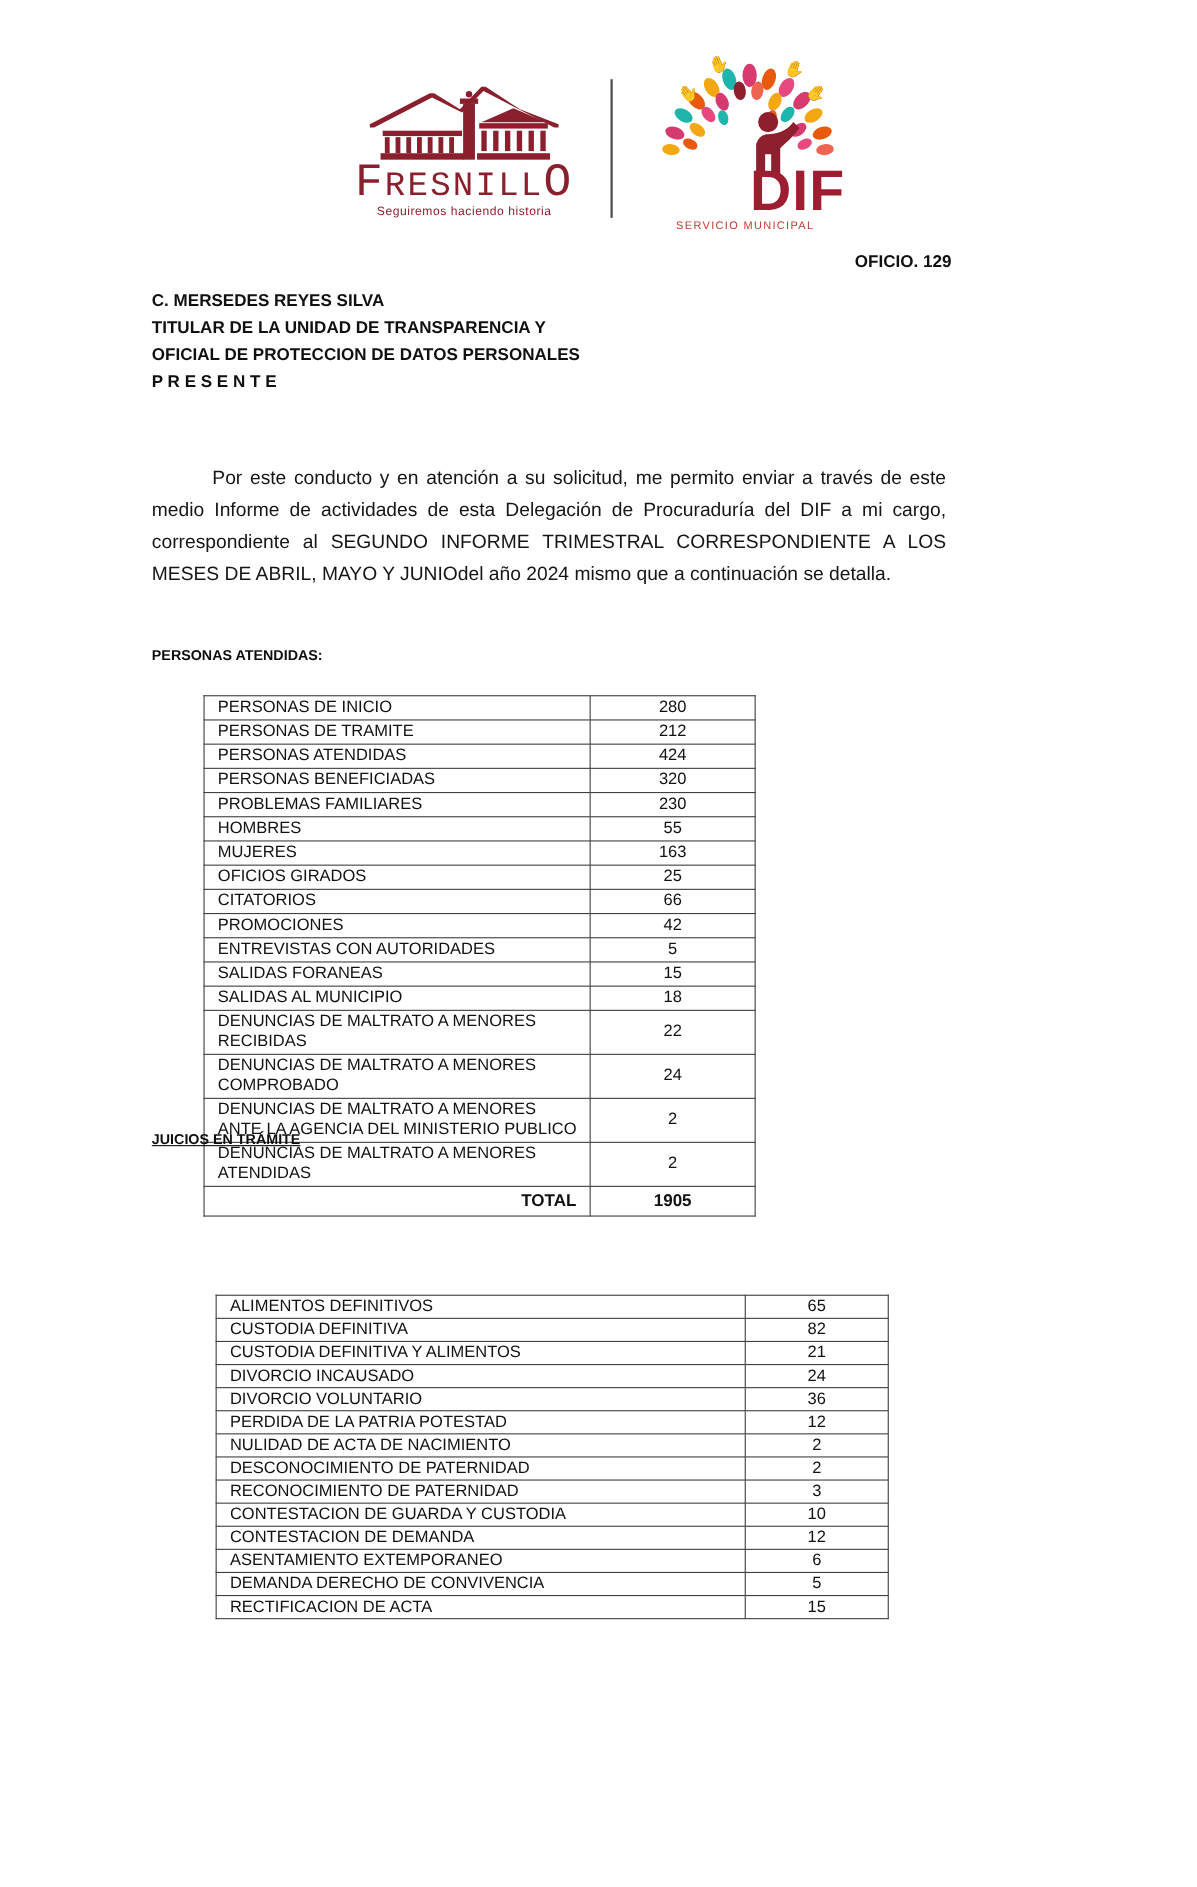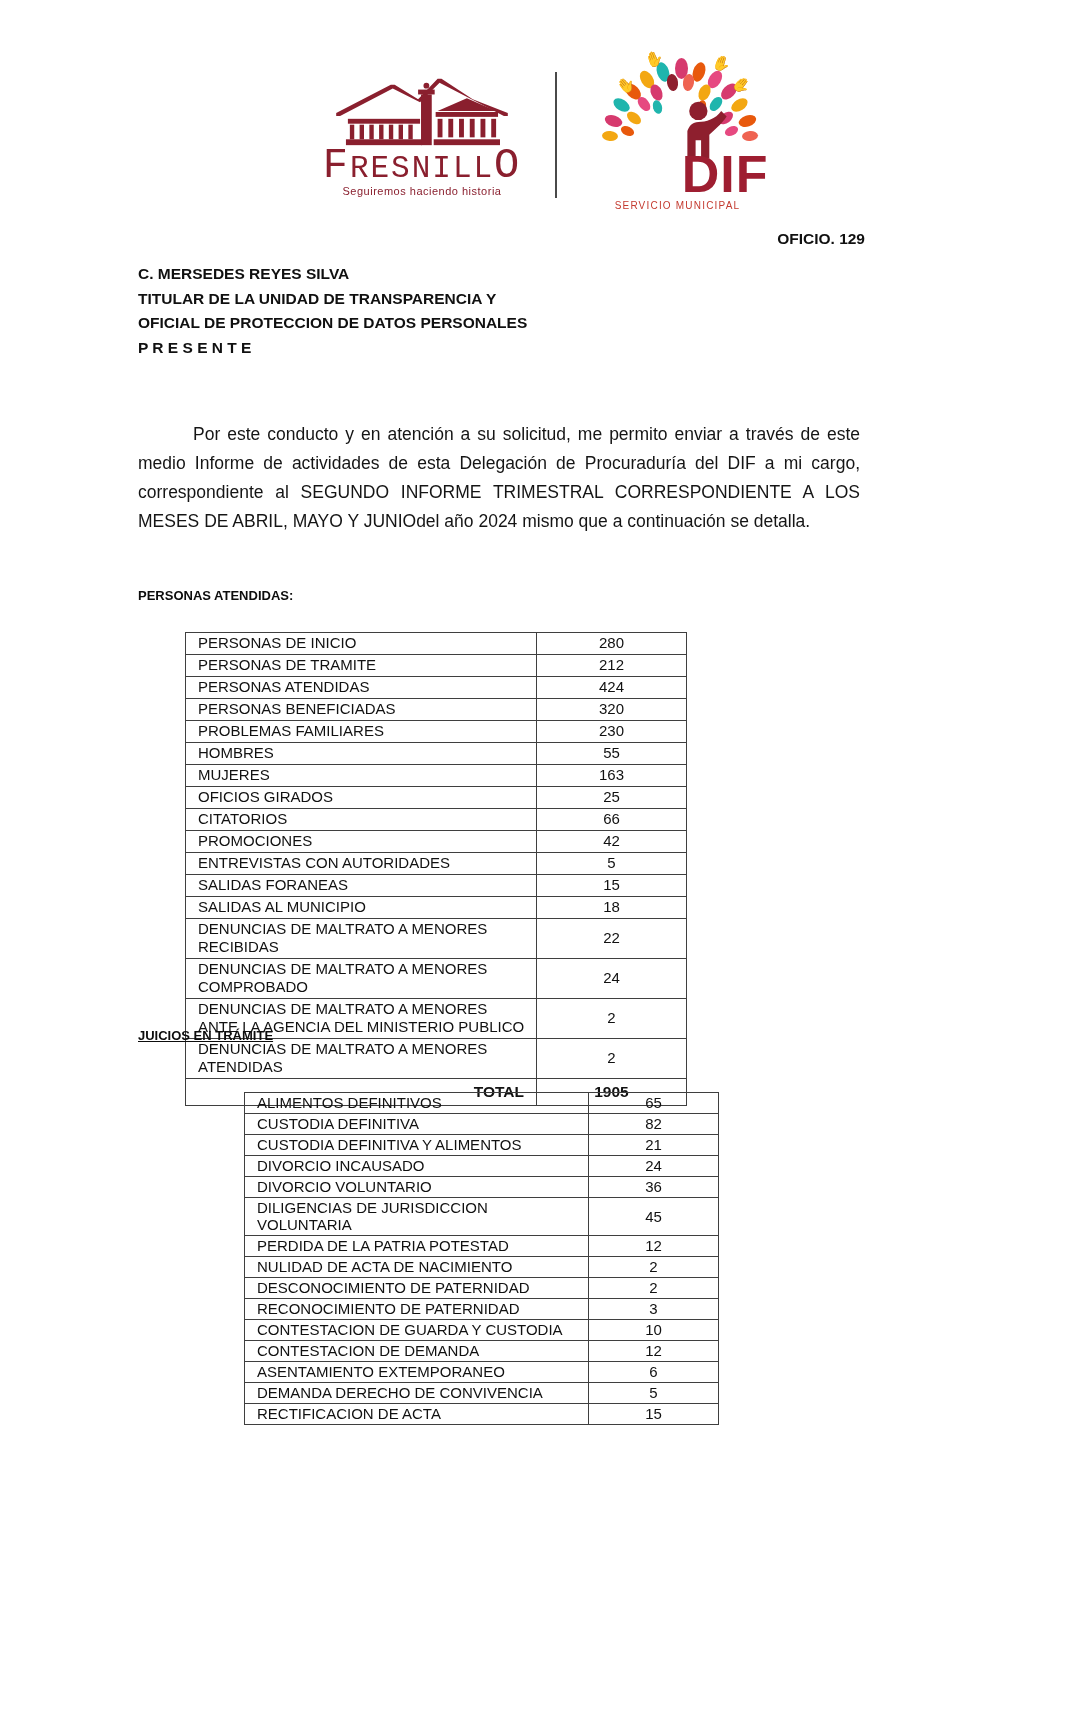--- a/index.html
+++ b/index.html
@@ -79,21 +79,21 @@
   }
   .h-personas { top: 588px; }
   .h-juicios { top: 1028px; text-decoration: underline; text-align: center; }
 
   
   .tbl { position: absolute; border-collapse: collapse; font-size: 15px; color: #111; }
   .tbl td { border: 1.5px solid #3f3f3f; padding: 1px 8px 2px 12px; line-height: 18px; }
   .tbl .c-value { text-align: center; padding: 1px 4px 2px 4px; }
   .t1 { top: 632px; left: 185px; width: 502px; }
   .t1 .c-value { width: 150px; }
-  .t2 { top: 1092px; left: 196px; width: 475px; margin-left: 48px; }
+  .t2 { top: 1177px; left: 196px; width: 612px; }
   .t2 .c-value { width: 130px; }
   .t2 td { line-height: 17px; }
   .tbl .total-row td { font-weight: bold; font-size: 15.5px; padding-top: 4px; padding-bottom: 4px; }
   .tbl .total-label { text-align: right; padding-right: 12px; }
 </style>
 </head>
 <body>
 
 <div class="page">
 
@@ -280,24 +280,20 @@
         </tr>
         <tr>
           <td class="c-label">DIVORCIO INCAUSADO</td>
           <td class="c-value">24</td>
         </tr>
         <tr>
           <td class="c-label">DIVORCIO VOLUNTARIO</td>
           <td class="c-value">36</td>
         </tr>
         <tr>
-          <td class="c-label">DILIGENCIAS DE JURISDICCION VOLUNTARIA</td>
-          <td class="c-value">45</td>
-        </tr>
-        <tr>
           <td class="c-label">PERDIDA DE LA PATRIA POTESTAD</td>
           <td class="c-value">12</td>
         </tr>
         <tr>
           <td class="c-label">NULIDAD DE ACTA DE NACIMIENTO</td>
           <td class="c-value">2</td>
         </tr>
         <tr>
           <td class="c-label">DESCONOCIMIENTO DE PATERNIDAD</td>
           <td class="c-value">2</td>

